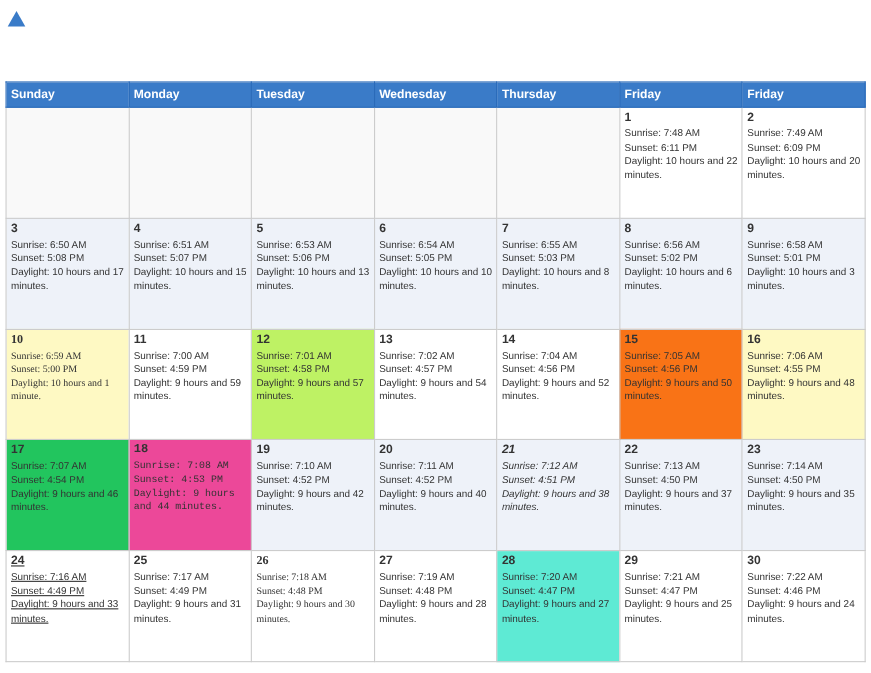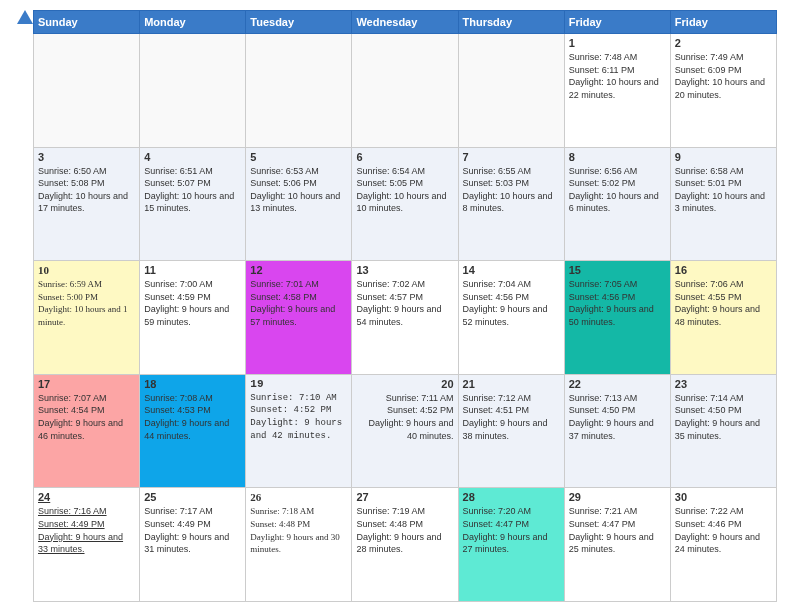--- a/index.html
+++ b/index.html
@@ -6,23 +6,24 @@
     body {
       font-family: Arial, sans-serif;
       background: #fff;
       width: 792px;
       height: 612px;
       overflow: hidden;
     }
     .page {
       width: 792px;
       height: 612px;
-      padding: 10px 15px;
-      display: flex;
-      flex-direction: row;
+      padding: 10px 5px;
+      display: flex;
+      flex-direction: column;
+      gap: 46px;
     }
     .header {
       display: flex;
       justify-content: space-between;
       align-items: flex-start;
       margin-bottom: 8px;
     }
     .logo {
       display: flex;
       flex-direction: column;
@@ -181,59 +182,59 @@
         </tr>
         <tr>
           <td style="background: #fef9c3; font-family: Liberation Serif, serif;">
             <span class="day-number">10</span>
             <div class="day-info">Sunrise: 6:59 AM<br>Sunset: 5:00 PM<br>Daylight: 10 hours and 1 minute.</div>
           </td>
           <td style="background: rgb(255, 255, 255);">
             <span class="day-number">11</span>
             <div class="day-info">Sunrise: 7:00 AM<br>Sunset: 4:59 PM<br>Daylight: 9 hours and 59 minutes.</div>
           </td>
-          <td style="background: #d946ef;">
+          <td style="background: #bef264;">
             <span class="day-number">12</span>
             <div class="day-info">Sunrise: 7:01 AM<br>Sunset: 4:58 PM<br>Daylight: 9 hours and 57 minutes.</div>
           </td>
           <td style="background: rgb(255, 255, 255);">
             <span class="day-number">13</span>
             <div class="day-info">Sunrise: 7:02 AM<br>Sunset: 4:57 PM<br>Daylight: 9 hours and 54 minutes.</div>
           </td>
           <td style="background: rgb(255, 255, 255);">
             <span class="day-number">14</span>
             <div class="day-info">Sunrise: 7:04 AM<br>Sunset: 4:56 PM<br>Daylight: 9 hours and 52 minutes.</div>
           </td>
-          <td style="background: #14b8a6;">
+          <td style="background: #f97316;">
             <span class="day-number">15</span>
             <div class="day-info">Sunrise: 7:05 AM<br>Sunset: 4:56 PM<br>Daylight: 9 hours and 50 minutes.</div>
           </td>
           <td style="background: #fef9c3;">
             <span class="day-number">16</span>
             <div class="day-info">Sunrise: 7:06 AM<br>Sunset: 4:55 PM<br>Daylight: 9 hours and 48 minutes.</div>
           </td>
         </tr>
         <tr>
-          <td style="background: #fca5a5;">
+          <td style="background: #22c55e;">
             <span class="day-number">17</span>
             <div class="day-info">Sunrise: 7:07 AM<br>Sunset: 4:54 PM<br>Daylight: 9 hours and 46 minutes.</div>
           </td>
-          <td style="background: #0ea5e9;">
+          <td style="background: #ec4899; font-family: Liberation Mono, monospace;">
             <span class="day-number">18</span>
             <div class="day-info">Sunrise: 7:08 AM<br>Sunset: 4:53 PM<br>Daylight: 9 hours and 44 minutes.</div>
           </td>
-          <td style="background: rgb(238, 242, 249); font-family: Liberation Mono, monospace;">
+          <td style="background: rgb(238, 242, 249);">
             <span class="day-number">19</span>
             <div class="day-info">Sunrise: 7:10 AM<br>Sunset: 4:52 PM<br>Daylight: 9 hours and 42 minutes.</div>
           </td>
-          <td style="background: rgb(238, 242, 249); text-align: right;">
+          <td style="background: rgb(238, 242, 249);">
             <span class="day-number">20</span>
             <div class="day-info">Sunrise: 7:11 AM<br>Sunset: 4:52 PM<br>Daylight: 9 hours and 40 minutes.</div>
           </td>
-          <td style="background: rgb(238, 242, 249);">
+          <td style="background: rgb(238, 242, 249); font-style: italic;">
             <span class="day-number">21</span>
             <div class="day-info">Sunrise: 7:12 AM<br>Sunset: 4:51 PM<br>Daylight: 9 hours and 38 minutes.</div>
           </td>
           <td style="background: rgb(238, 242, 249);">
             <span class="day-number">22</span>
             <div class="day-info">Sunrise: 7:13 AM<br>Sunset: 4:50 PM<br>Daylight: 9 hours and 37 minutes.</div>
           </td>
           <td style="background: rgb(238, 242, 249);">
             <span class="day-number">23</span>
             <div class="day-info">Sunrise: 7:14 AM<br>Sunset: 4:50 PM<br>Daylight: 9 hours and 35 minutes.</div>

